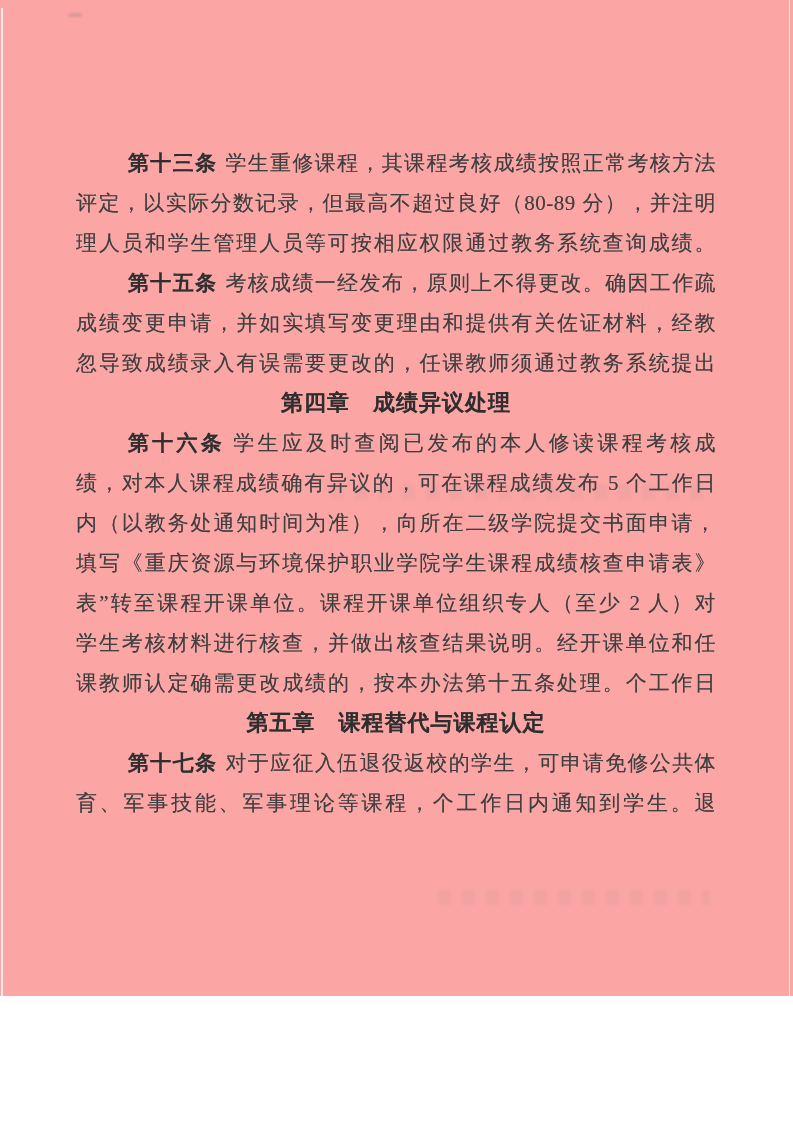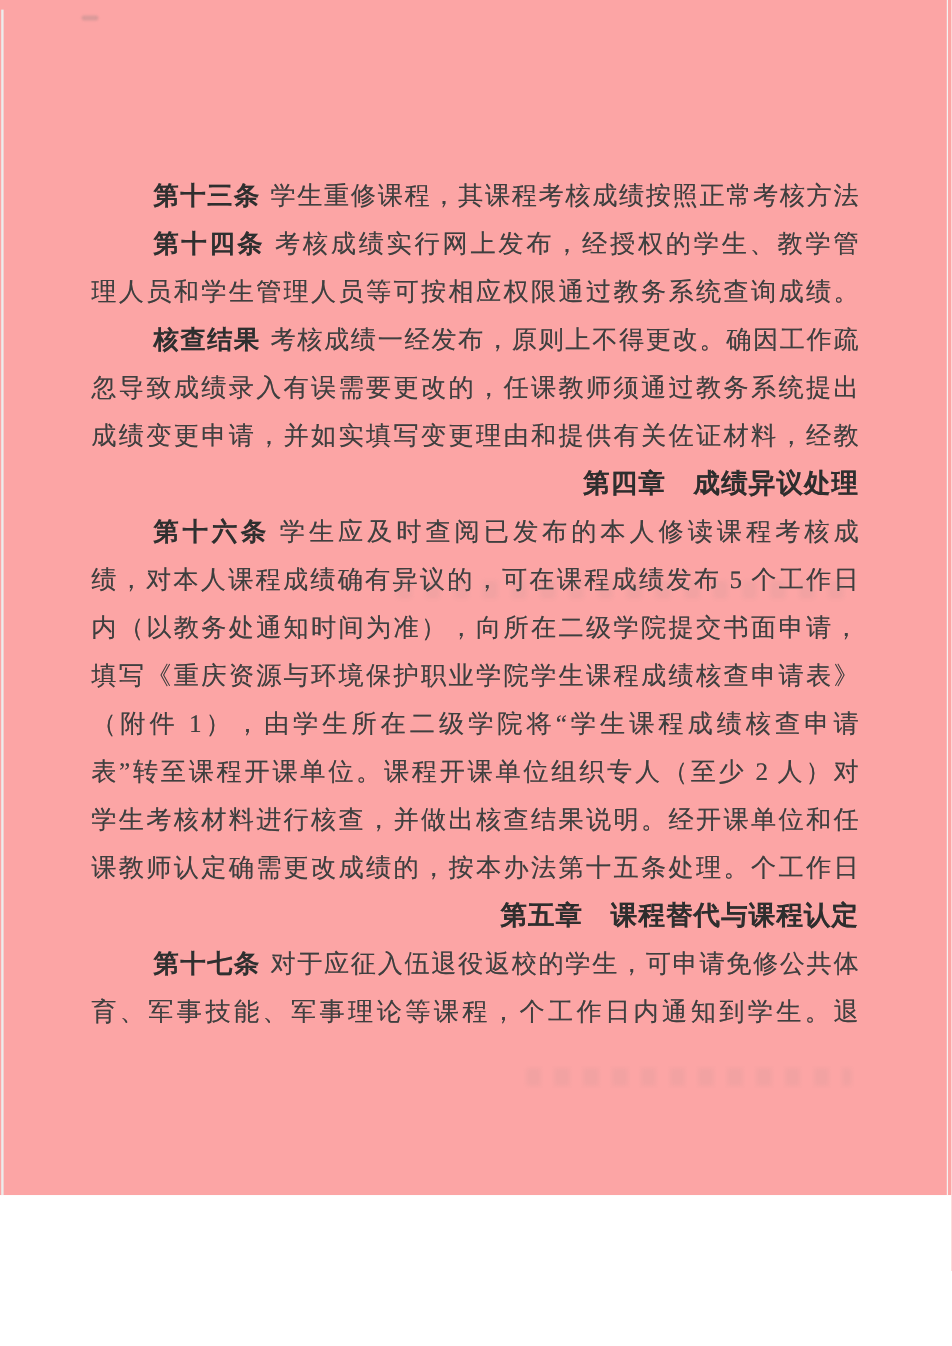--- a/index.html
+++ b/index.html
@@ -32,21 +32,21 @@
   }
   .ln.j{
     white-space:normal;
     text-align:justify;
     text-align-last:justify;
     -moz-text-align-last:justify;
   }
   .ln.first{padding-left:52px;}
   .artnum{font-weight:700;color:#2f2f2f;margin-right:8px;}
   .chapter{
-    display:block;text-align:right;
+    display:block;text-align:center;
     font-family:"Liberation Sans","DejaVu Sans",sans-serif;
     font-weight:700;font-size:22px;line-height:40px;
     color:#2e2e2e;letter-spacing:1px;
     text-shadow:0 0 0.5px rgba(46,46,46,.6);
   }
   .pagenum{
     position:absolute;left:96px;top:1023px;
     font-size:20px;line-height:24px;letter-spacing:3px;color:#4a4a4a;
   }
   
@@ -69,41 +69,40 @@
 <body>
 
 <div class="page">
 
   <span class="speck"></span>
 
   <div class="content">
 
     <div>
       <div class="ln j first"><span class="artnum">第十三条</span><span>学生重修课程，其课程考核成绩按照正常考核方法</span></div>
+      <div class="ln j">评定，以实际分数记录，但最高不超过良好（80-89 分），并注明</div>
     </div>
 
     <div>
-      <div class="ln j first"><span class="artnum">第十四条</span><span>考核成绩实行网上发布，经授权的学生、教学管</span></div>
       <div class="ln j">理人员和学生管理人员等可按相应权限通过教务系统查询成绩。</div>
     </div>
 
     <div>
-      <div class="ln j first"><span class="artnum">核查结果</span><span>考核成绩一经发布，原则上不得更改。确因工作疏</span></div>
+      <div class="ln j first"><span class="artnum">第十五条</span><span>考核成绩一经发布，原则上不得更改。确因工作疏</span></div>
+      <div class="ln j">成绩变更申请，并如实填写变更理由和提供有关佐证材料，经教</div>
       <div class="ln j">忽导致成绩录入有误需要更改的，任课教师须通过教务系统提出</div>
-      <div class="ln j">成绩变更申请，并如实填写变更理由和提供有关佐证材料，经教</div>
     </div>
 
     <div class="chapter">第四章　成绩异议处理</div>
 
     <div>
       <div class="ln j first"><span class="artnum">第十六条</span><span>学生应及时查阅已发布的本人修读课程考核成</span></div>
       <div class="ln j">绩，对本人课程成绩确有异议的，可在课程成绩发布 5 个工作日</div>
       <div class="ln j">内（以教务处通知时间为准），向所在二级学院提交书面申请，</div>
       <div class="ln j">填写《重庆资源与环境保护职业学院学生课程成绩核查申请表》</div>
-      <div class="ln j">（附件 1），由学生所在二级学院将“学生课程成绩核查申请</div>
       <div class="ln j">表”转至课程开课单位。课程开课单位组织专人（至少 2 人）对</div>
       <div class="ln j">学生考核材料进行核查，并做出核查结果说明。经开课单位和任</div>
       <div class="ln j">课教师认定确需更改成绩的，按本办法第十五条处理。个工作日</div>
     </div>
 
     <div class="chapter">第五章　课程替代与课程认定</div>
 
     <div>
       <div class="ln j first"><span class="artnum">第十七条</span><span>对于应征入伍退役返校的学生，可申请免修公共体</span></div>
       <div class="ln j">育、军事技能、军事理论等课程，个工作日内通知到学生。退</div>

